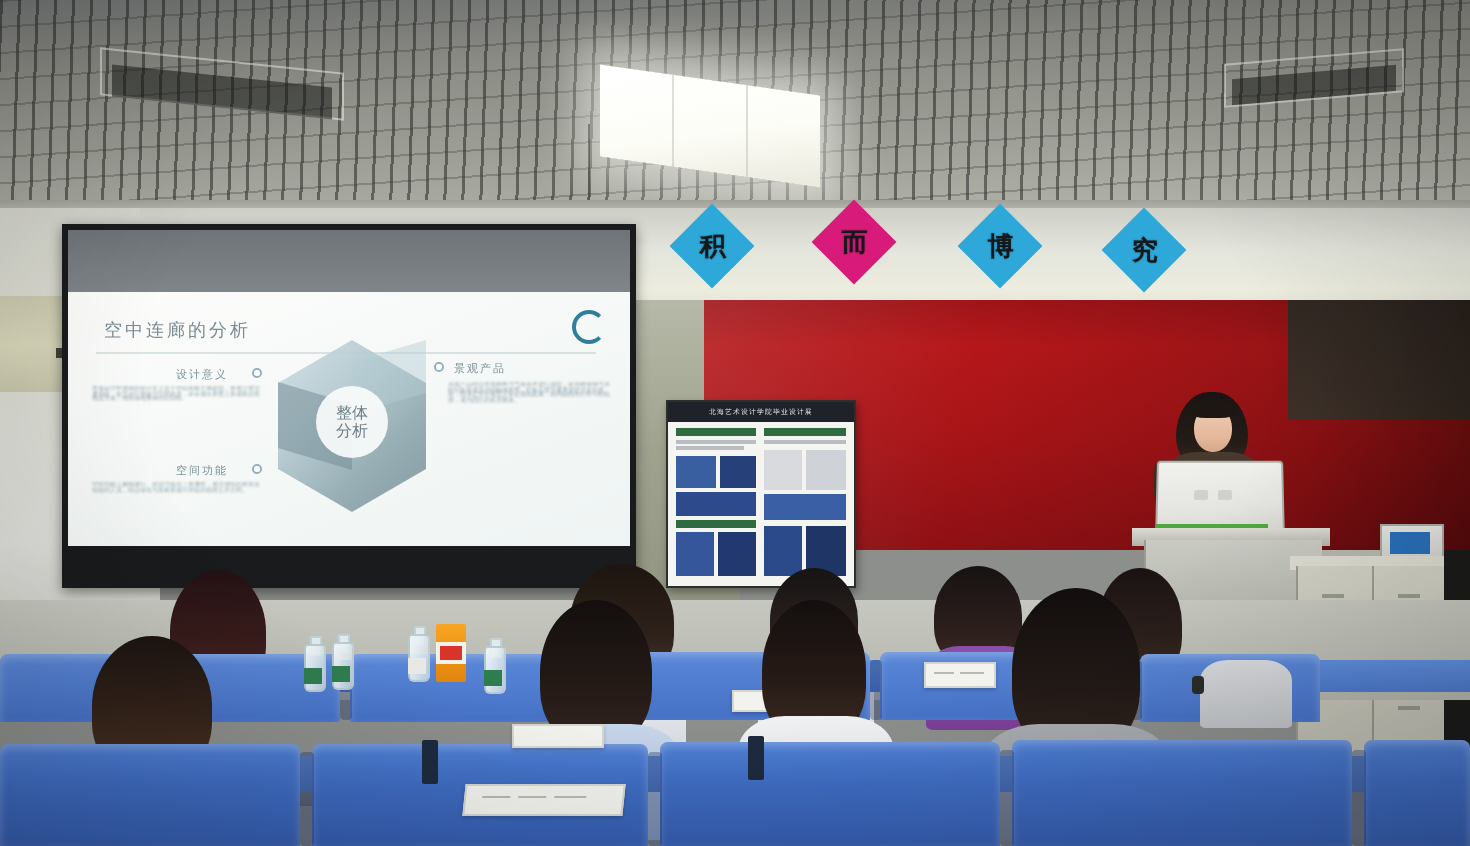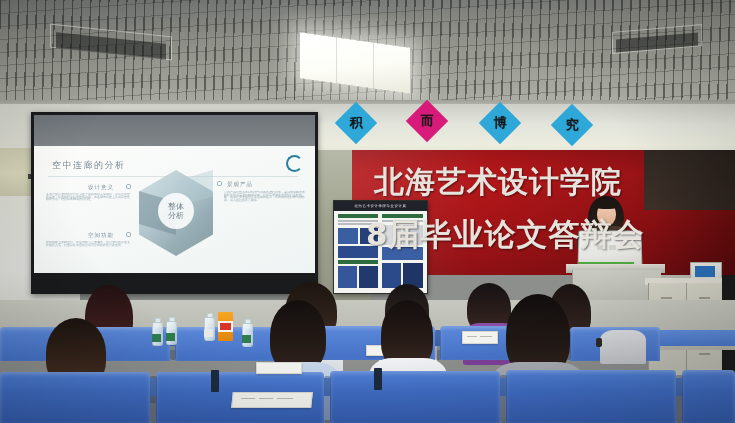--- a/index.html
+++ b/index.html
@@ -334,22 +334,20 @@
   </div>
   <div class="diamond" style="left:485px;top:108px;background:#2ea8d8;">
     <span>博</span>
   </div>
   <div class="diamond" style="left:557px;top:110px;background:#2ea8d8;">
     <span>究</span>
   </div>
 
   <div class="redbanner">
     <div class="banner-dark"></div>
-    <div class="banner-l1">北海艺术设计学院</div>
-    <div class="banner-l2">8届毕业论文答辩会</div>
   </div>
 
   <div class="screen-frame">
     <div class="screen-top"></div>
     <div class="screen-bot"></div>
 
     <div class="slide">
       <div class="slide-title">空中连廊的分析</div>
       <div class="slide-rule"></div>
       <div class="slide-logo"></div>

